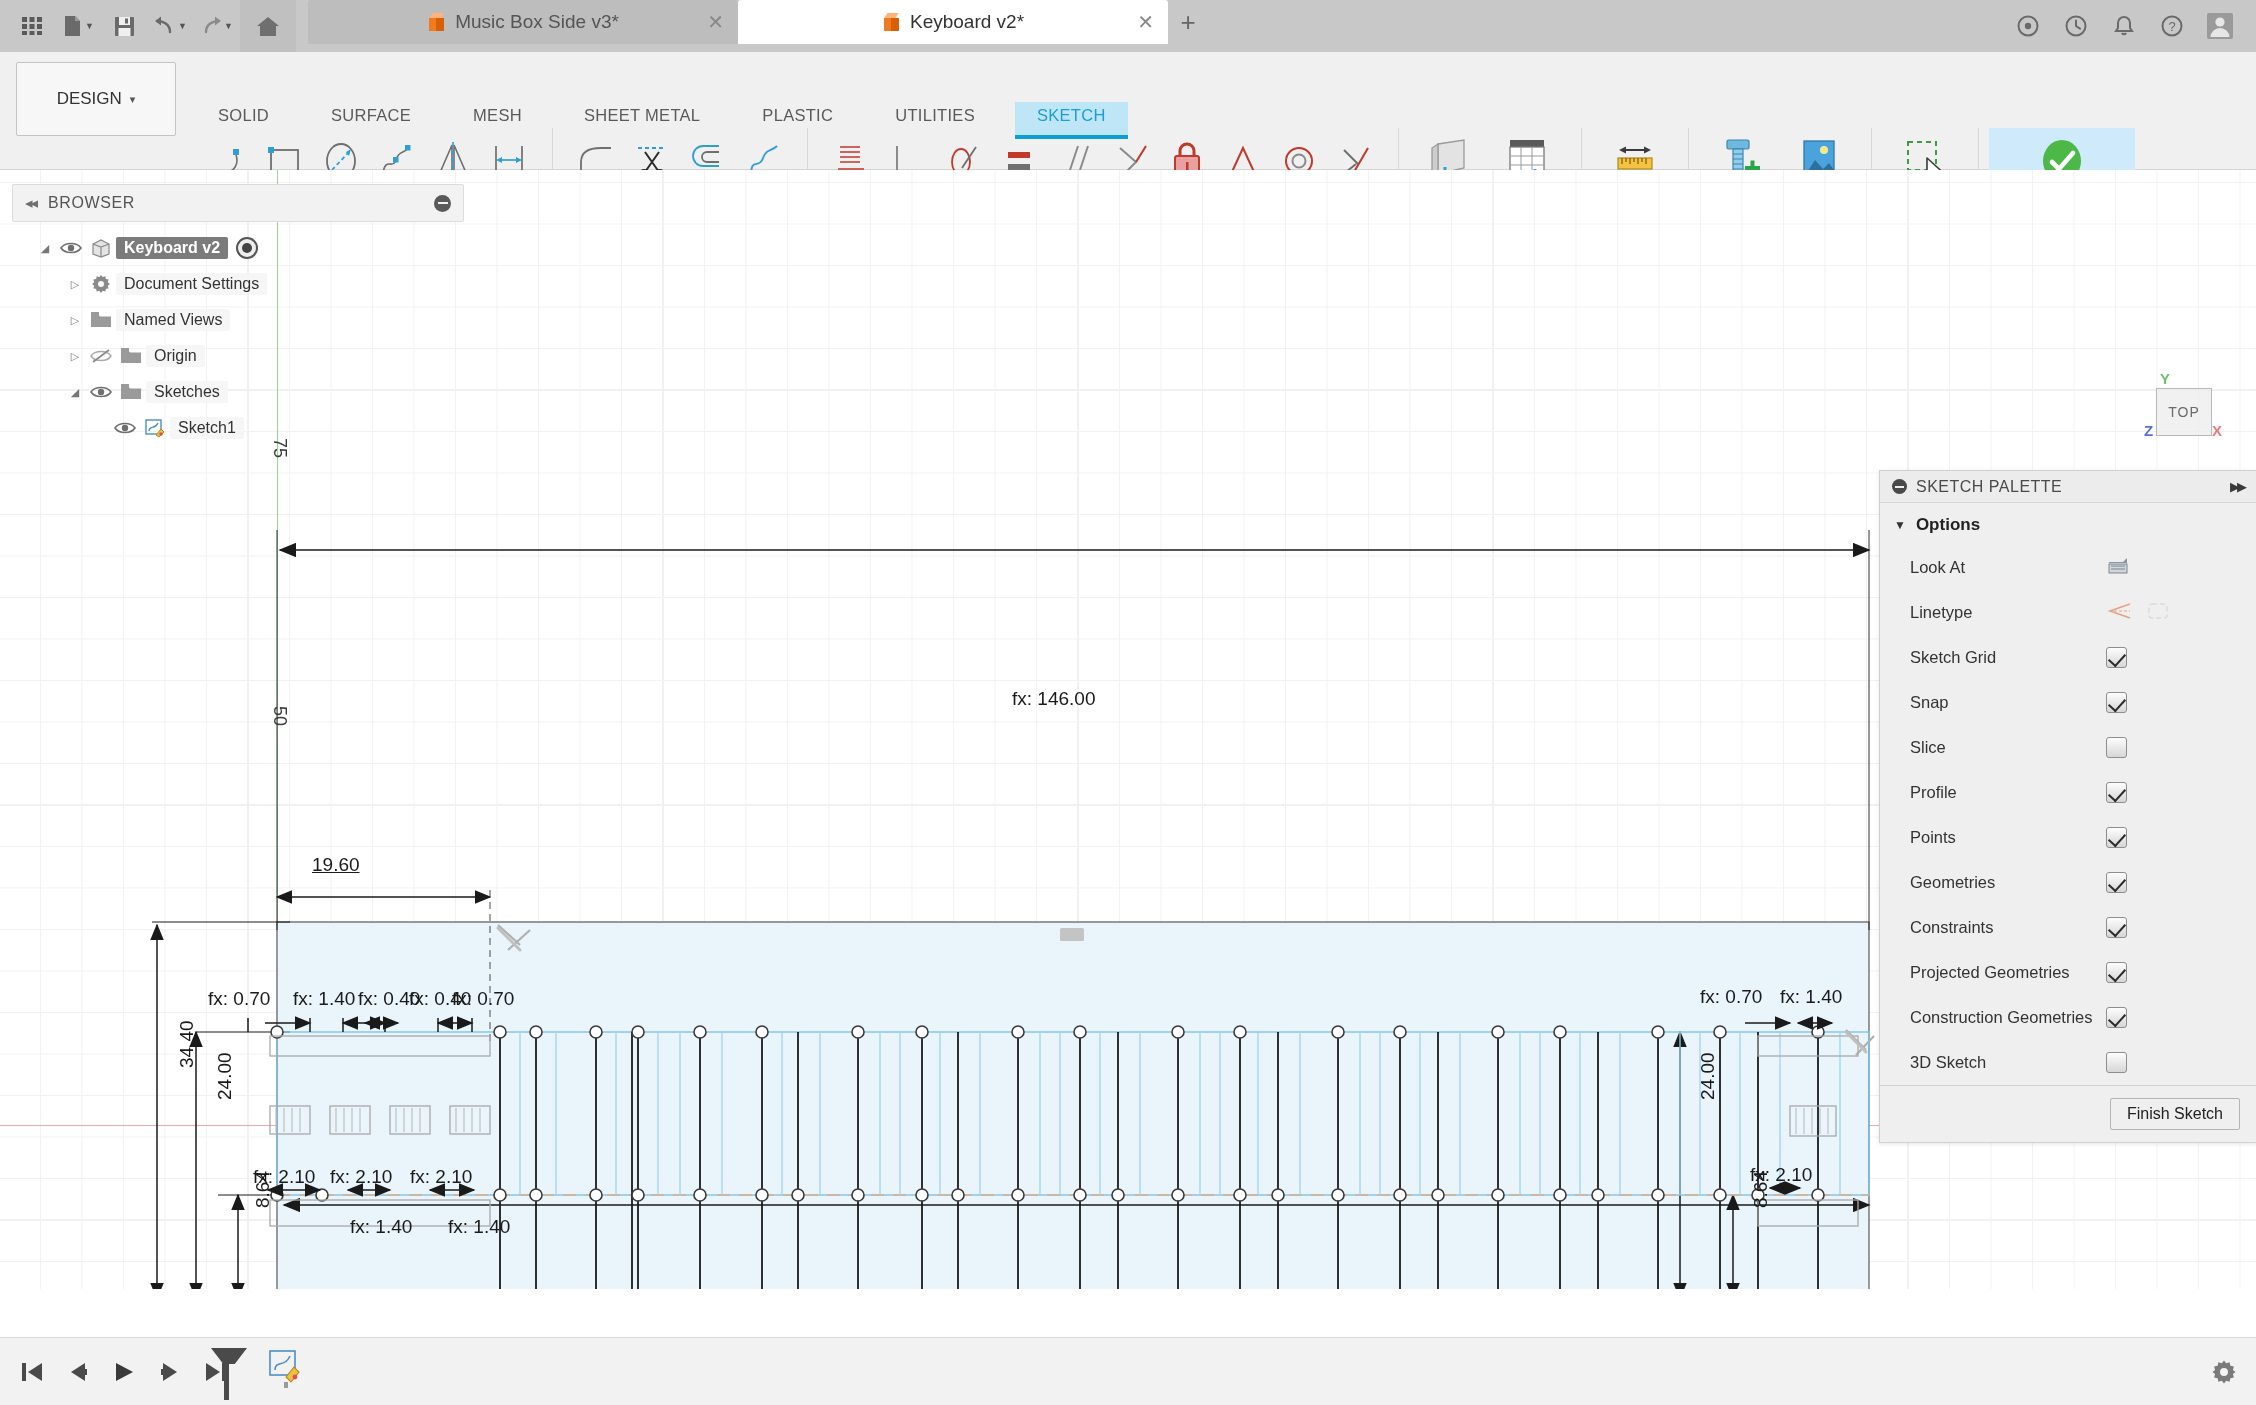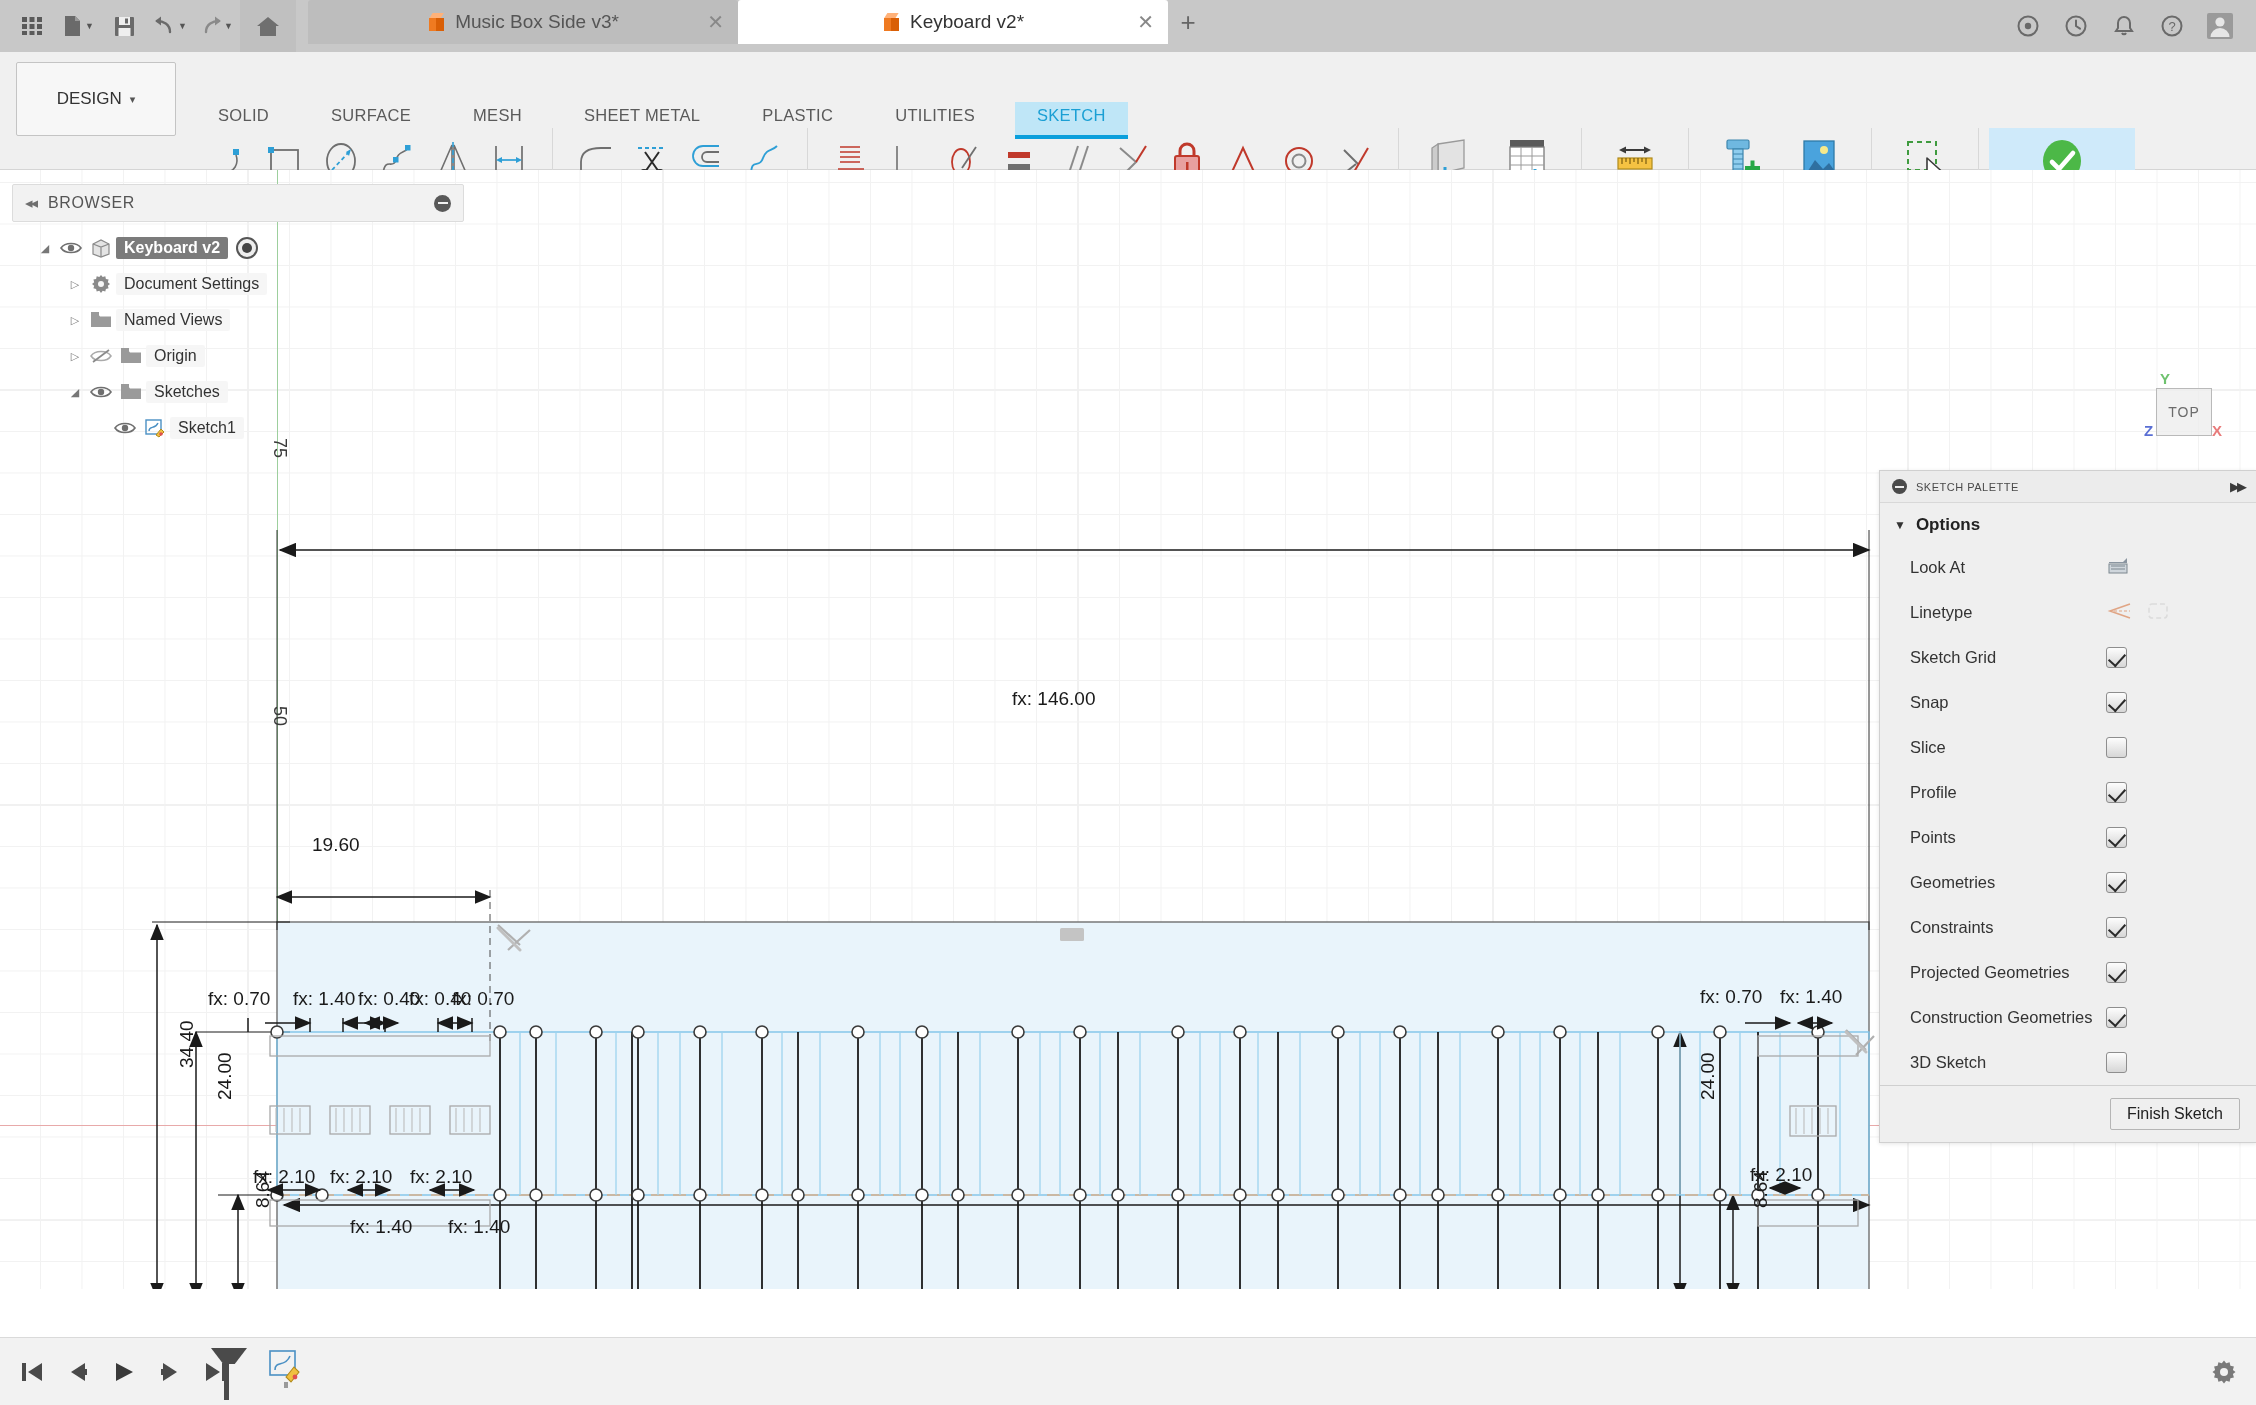--- a/index.html
+++ b/index.html
@@ -135,21 +135,21 @@
     background: #efefef; border: 1px solid #d0d0d0; box-shadow: 0 1px 4px rgba(0,0,0,.10);
   }
   .pal-hdr {
     height: 32px; display: flex; align-items: center; padding: 0 12px;
     border-bottom: 1px solid #d8d8d8; background: #ececec;
   }
   .pal-hdr .dot {
     width: 15px; height: 15px; border-radius: 50%; background: #4a4a4a; position: relative; margin-right: 9px;
   }
   .pal-hdr .dot::after { content:''; position:absolute; left:3px; top:6.5px; width:9px; height:2px; background:#ececec; }
-  .pal-hdr .ttl { font-size: 11px; color: #4a4a4a; letter-spacing: .5px; flex: 1; }
+  .pal-hdr .ttl { font-size: 16px; color: #4a4a4a; letter-spacing: .5px; flex: 1; }
   .pal-hdr .dblarrow { color: #3a3a3a; font-size: 13px; letter-spacing: -3px; cursor: pointer; }
   .pal-sec { display: flex; align-items: center; padding: 12px 0 10px 14px; }
   .pal-sec .tri { font-size: 12px; color: #333; margin-right: 10px; }
   .pal-sec .ttl { font-size: 17px; color: #222; font-weight: bold; }
   .pal-row {
     display: flex; align-items: center; height: 45px; padding: 0 0 0 30px;
   }
   .pal-row .lbl { font-size: 16.5px; color: #333; flex: 1; }
   .pal-row .ctrl { width: 150px; display: flex; align-items: center; gap: 14px; }
   .cbox {
@@ -878,21 +878,21 @@
         <path d="M1745 853 H1790" marker-end="url(#ar)"></path>
         <path d="M1798 853 H1832" marker-start="url(#arL)" marker-end="url(#ar)"></path>
         <path d="M1770 1018 H1800" marker-start="url(#arL)" marker-end="url(#ar)"></path>
         <path d="M1768 1158 H1810" marker-start="url(#arL)" marker-end="url(#ar)"></path>
       </g>
     </svg>
 
     <div>
       <div class="dimtext" style="left:1012px;top:518px;">fx: 146.00</div>
 
-      <div class="dimtext" style="left:312px;top:664px;">19.60</div>
+      <div class="dimtext" style="left:312px;top:684px;text-decoration:underline;">19.60</div>
 
       <div class="dimtext vert" style="left:290px;top:268px;transform:rotate(90deg);font-size:18px;color:#3a3a3a;">75</div>
       <div class="dimtext vert" style="left:290px;top:536px;transform:rotate(90deg);font-size:18px;color:#3a3a3a;">50</div>
 
       <div class="dimtext vert" style="left:176px;top:898px;transform:rotate(-90deg);transform-origin:left top;">34.40</div>
       <div class="dimtext vert" style="left:214px;top:930px;transform:rotate(-90deg);transform-origin:left top;">24.00</div>
       <div class="dimtext vert" style="left:252px;top:1038px;transform:rotate(-90deg);transform-origin:left top;">8.64</div>
 
       <div class="dimtext vert" style="left:1697px;top:930px;transform:rotate(-90deg);transform-origin:left top;">24.00</div>
       <div class="dimtext vert" style="left:1750px;top:1038px;transform:rotate(-90deg);transform-origin:left top;">8.64</div>

